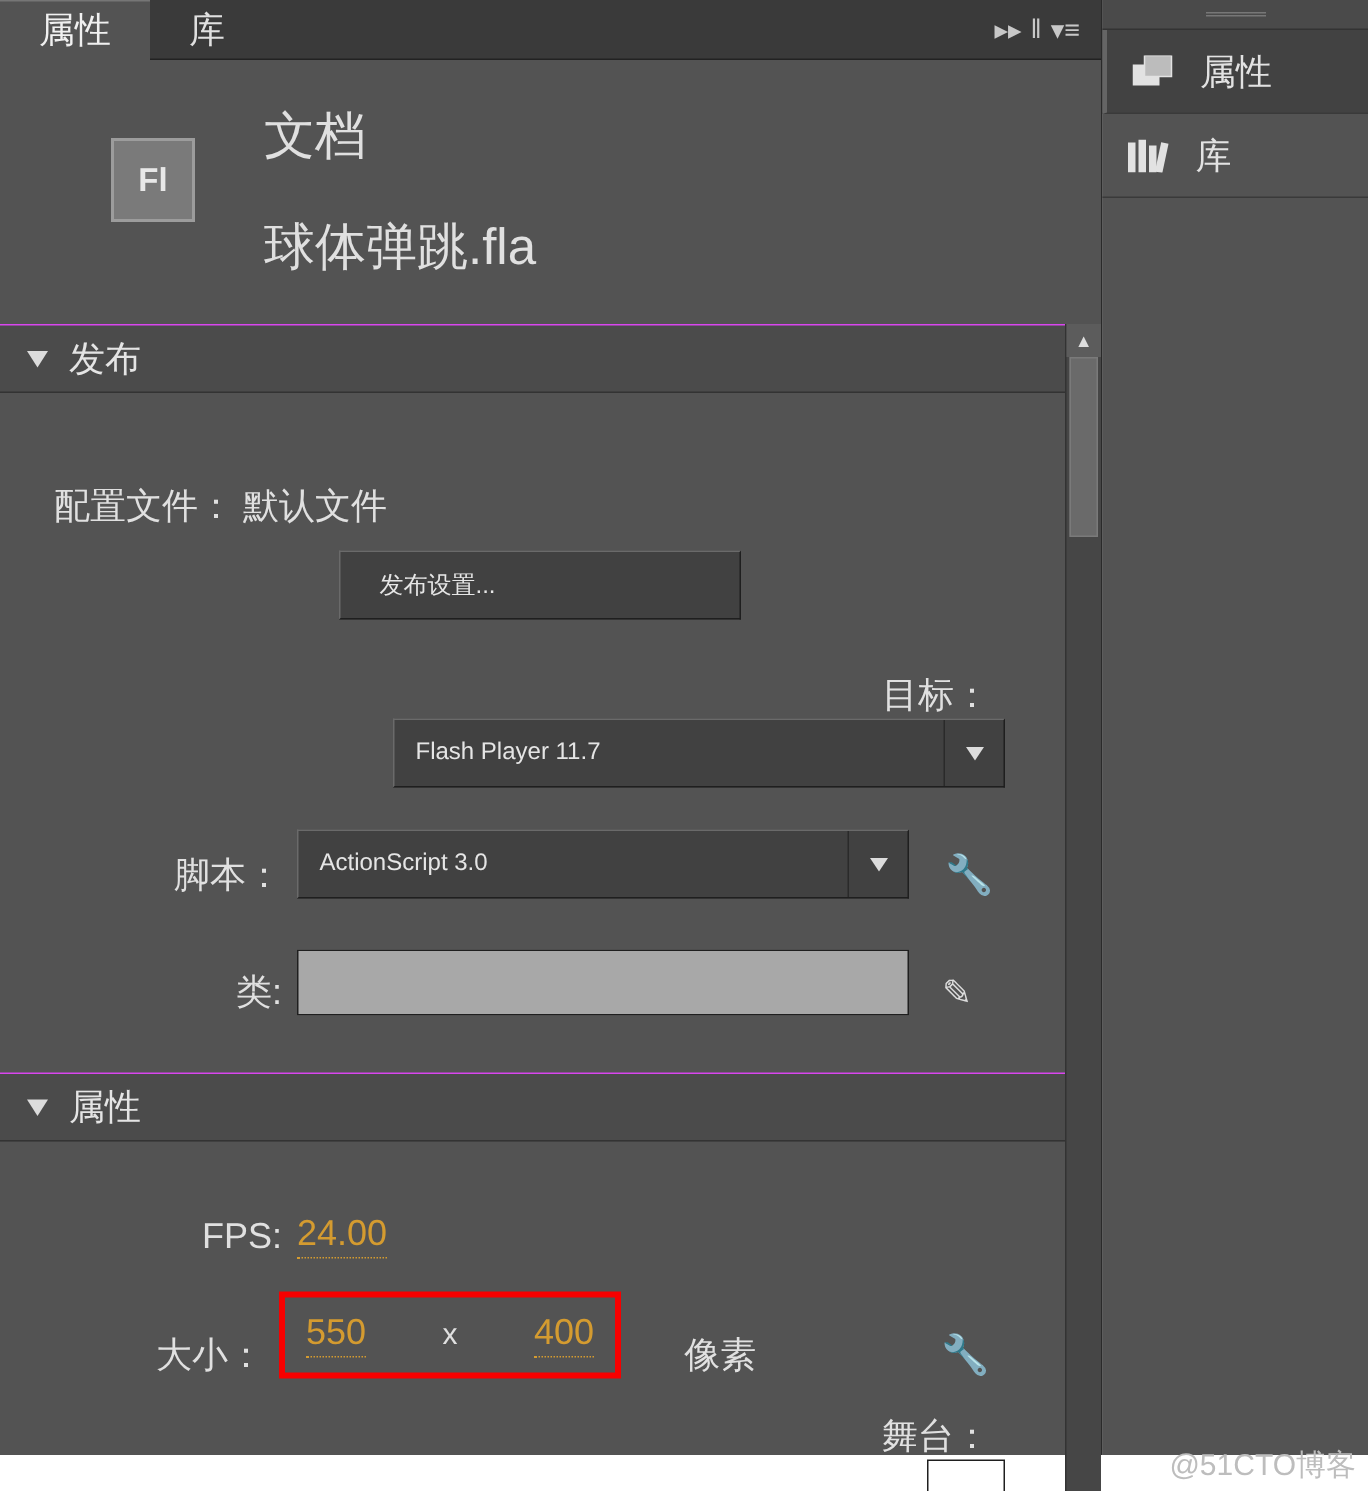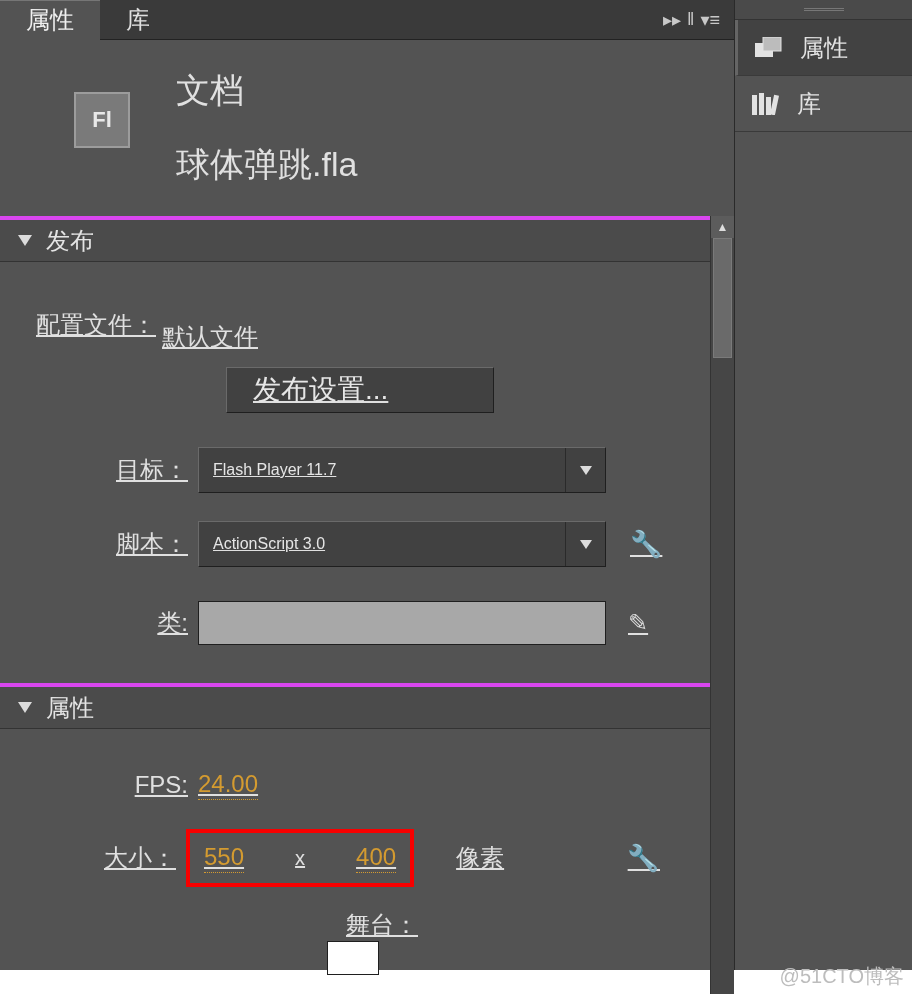--- a/index.html
+++ b/index.html
@@ -17,27 +17,27 @@
 .doc-header { display: flex; align-items: flex-start; padding: 28px 0 28px 74px; gap: 46px; }
 .fl-icon { width: 56px; height: 56px; background: #7a7a7a; border: 2px solid #9c9c9c; display: flex; align-items: center; justify-content: center; color: #e8e8e8; font-size: 22px; font-weight: bold; margin-top: 24px; }
 .doc-text { display: flex; flex-direction: column; gap: 28px; }
 .doc-text span { color: #e0e0e0; font-size: 34px; }
 
 .scroll-area { position: relative; flex: 1; }
 .vscroll { position: absolute; right: 0; top: 0; width: 24px; height: 100%; background: #464646; border-left: 1px solid #333; }
 .vscroll .up, .vscroll .down { height: 22px; background: #5c5c5c; display:flex; align-items:center; justify-content:center; color:#ddd; font-size:12px;}
 .vscroll .thumb { position: absolute; top: 22px; left: 2px; right: 2px; height: 120px; background: #6a6a6a; border: 1px solid #7a7a7a; }
 
-.section-head { display: flex; align-items: center; background: #4b4b4b; height: 46px; padding-left: 18px; gap: 14px; color: #e4e4e4; font-size: 24px; border-top:4px solid #d946ef; border-bottom:1px solid #333;}
+.section-head { display: flex; align-items: center; background: #4b4b4b; height: 46px; padding-left: 18px; gap: 14px; color: #e4e4e4; font-size: 24px; border-top:1px solid #d946ef; border-bottom:1px solid #333;}
 .twisty { width:0; height:0; border-left: 7px solid transparent; border-right: 7px solid transparent; border-top: 11px solid #dcdcdc; }
 .section-body { padding: 20px 40px 24px 36px; color: #e0e0e0; font-size: 24px; }
 
-.row { display:flex; align-items:center; margin: 14px 0; min-height: 44px; text-decoration: underline; }
+.row { display:flex; align-items:flex-end; margin: 14px 0; min-height: 44px; }
 .row .lab { width: 162px; text-align: right; padding-right: 10px; color:#e0e0e0; }
-.btn { background: #414141; border: 1px solid #1f1f1f; border-top-color:#6a6a6a; border-left-color:#6a6a6a; color: #e6e6e6; font-size: 28px; height: 46px; padding: 0 26px; display:inline-flex; align-items:center; cursor:pointer;}
+.btn { background: #414141; border: 1px solid #1f1f1f; border-top-color:#6a6a6a; border-left-color:#6a6a6a; color: #e6e6e6; font-size: 16px; height: 46px; padding: 0 26px; display:inline-flex; align-items:center; cursor:pointer;}
 .drop { display:flex; align-items:center; background: #414141; border: 1px solid #1f1f1f; border-top-color:#6a6a6a; border-left-color:#6a6a6a; height: 46px; width: 408px; }
 .drop .dval { flex:1; padding-left: 14px; color:#e5e5e5; font-size: 16px; }
 .drop .darrow { width: 40px; height: 100%; border-left: 1px solid #2a2a2a; display:flex; align-items:center; justify-content:center; }
 .drop .darrow::after { content:""; width:0;height:0;border-left:6px solid transparent;border-right:6px solid transparent;border-top:9px solid #dcdcdc;}
 .wrench { margin-left: 24px; color:#dadada; font-size: 26px;}
 .input-box { background:#a8a8a8; border:1px solid #1f1f1f; height: 44px; width: 408px; }
 .pencil { margin-left: 22px; color:#dcdcdc; font-size: 24px;}
 
 .hotnum { color:#d49b30; font-size: 24px; border-bottom: 1px dotted #d49b30; padding-bottom:1px; cursor:text; }
 .redbox { border: 4px solid #f70000; padding: 10px 14px; display:inline-flex; align-items:center; gap: 51px; }
@@ -84,21 +84,21 @@
         </div>
         <div class="section-body">
           <div class="row">
             <span><span>配置文件：</span></span>
             <span style="margin-left:6px;margin-top:25px;">默认文件</span>
           </div>
           <div class="row" style="margin-top:4px;">
             <span style="width:190px;"></span>
             <span class="btn" style="width:268px;">发布设置...</span>
           </div>
-          <div class="row" style="margin-top:34px;">
+          <div class="row" style="margin-top:34px;flex-direction:column;">
             <span class="lab">目标：</span>
             <span class="drop">
               <span class="dval">Flash Player 11.7</span>
               <span class="darrow"></span>
             </span>
           </div>
           <div class="row" style="margin-top:28px;">
             <span class="lab">脚本：</span>
             <span class="drop">
               <span class="dval">ActionScript 3.0</span>

